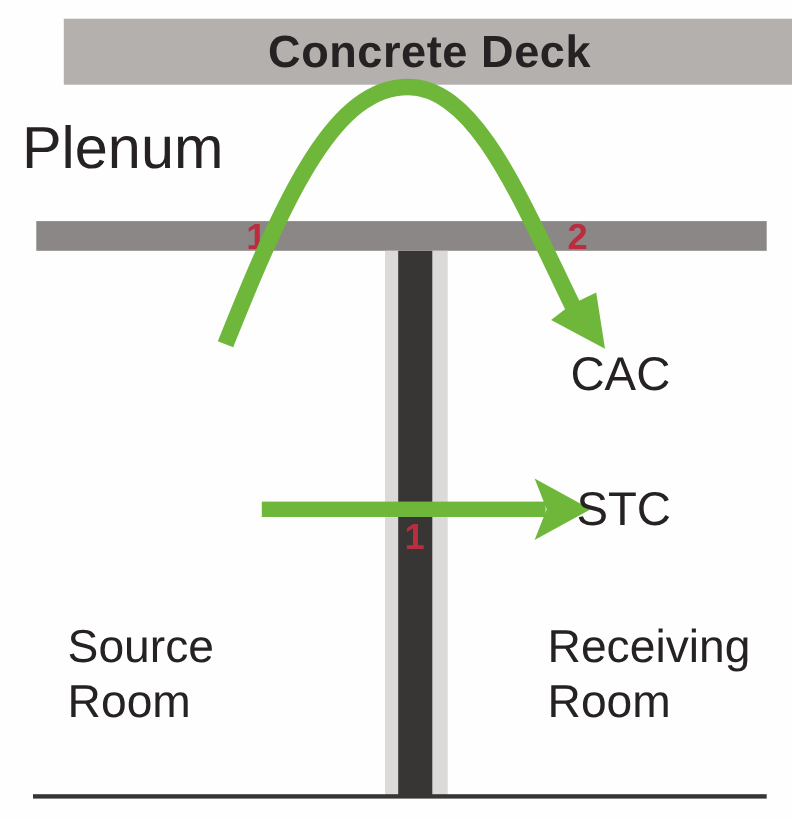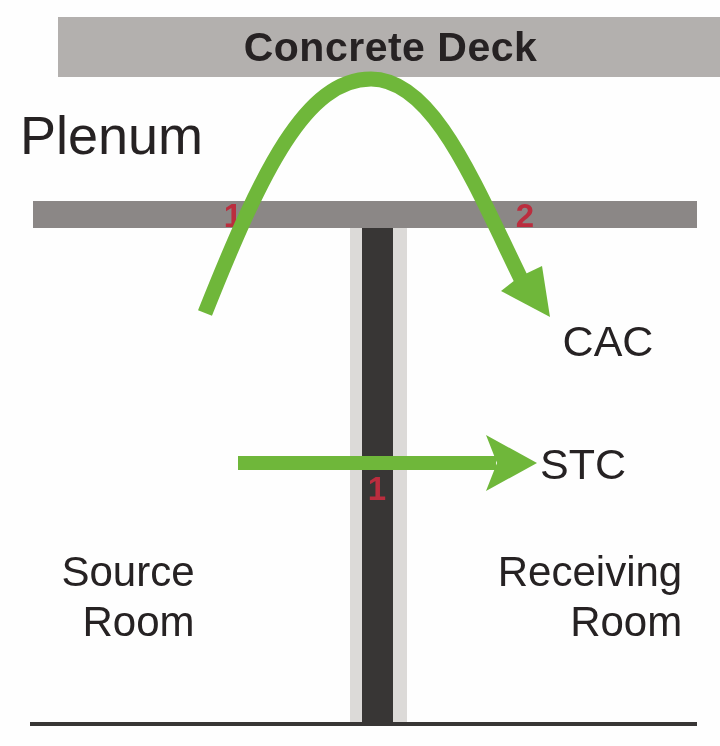--- a/index.html
+++ b/index.html
@@ -44,29 +44,29 @@
 
   
   #floor { left: 30px; top: 722px; width: 667px; height: 4px; }
 
   
   #arrows { left: 0; top: 0; width: 720px; height: 746px; pointer-events: none; }
 
   
   #cac-label {
     left: 564px; top: 341px; transform: translate(-50%, -50%);
-    font-size: 43px; line-height: 1; margin-left: 44px;
+    font-size: 43px; line-height: 1;
   }
   #stc-label {
-    left: 540px; top: 464px; transform: translateY(-50%);
+    left: 524px; top: 464px; transform: translateY(-50%);
     font-size: 43px; line-height: 1;
   }
   .room-label {
-    font-size: 42px; line-height: 50px; text-align: right;
-    white-space: pre-line; transform: translate(-50%, -50%);
+    font-size: 42px; line-height: 50px; text-align: left;
+    white-space: pre-line; transform: translate(-50%, -50%); margin-top: 16px;
   }
   #source-room { left: 128px; top: 597px; }
   #receiving-room { left: 590px; top: 597px; }
 </style>
 </head>
 <body>
 
 <div id="canvas">
 
   <div id="deck" class="abs" style="background-color: rgb(179, 176, 174);">

